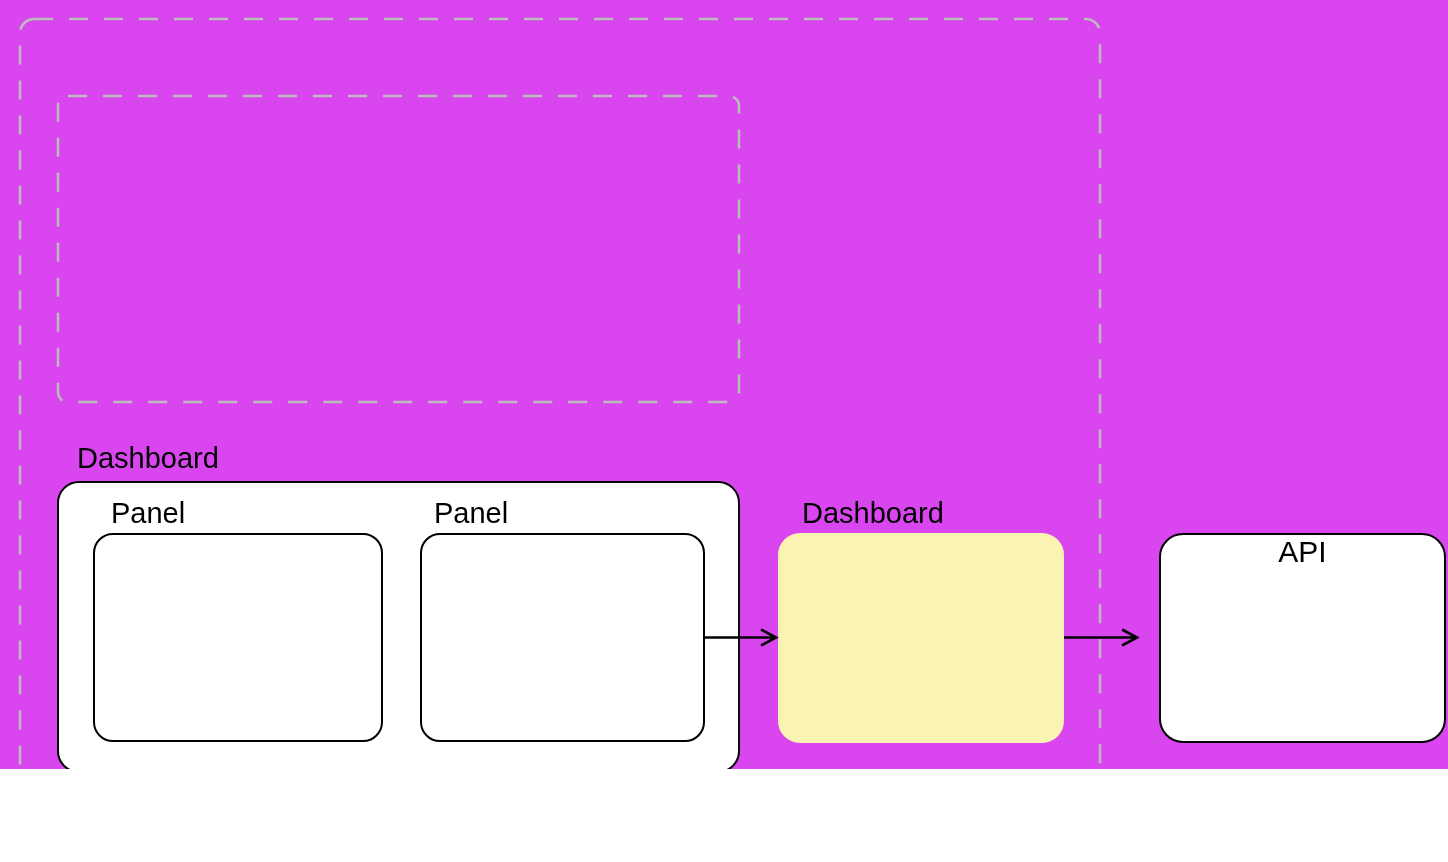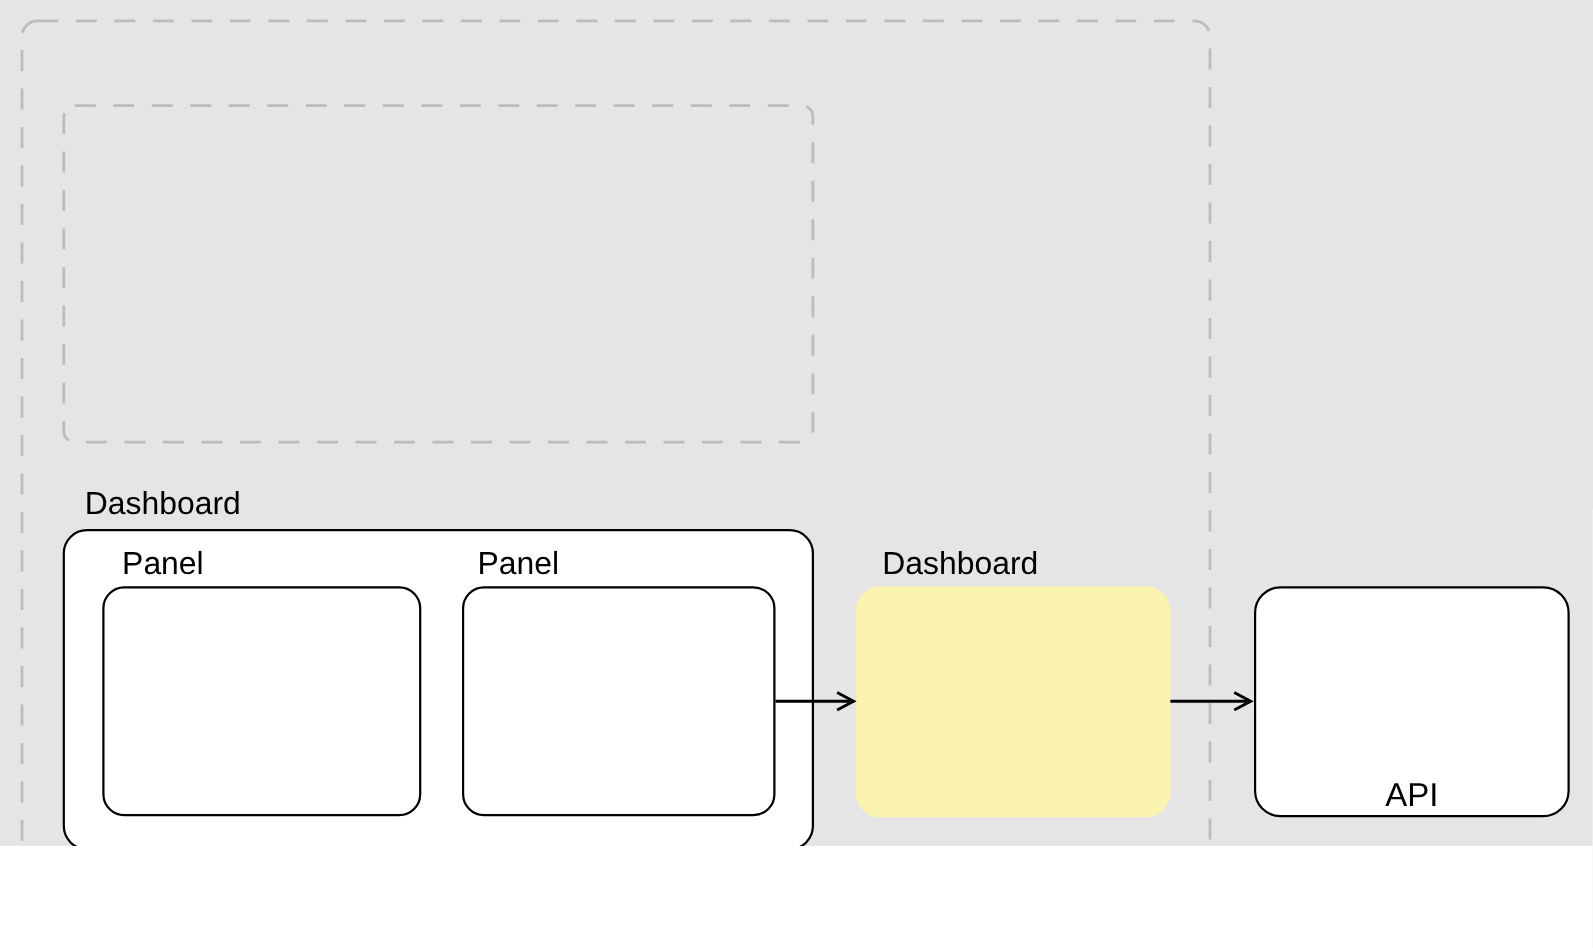--- a/index.html
+++ b/index.html
@@ -4,21 +4,21 @@
 <style>
   html, body {
     margin: 0;
     padding: 0;
     background: #ffffff;
   }
   .canvas {
     position: relative;
     width: 1448px;
     height: 769px;
-    background: #e5e5e5;
+    background: #d946ef;
     font-family: "Liberation Sans", sans-serif;
     overflow: hidden;
     text-decoration: underline;
   }
   .lines-layer {
     position: absolute;
     left: 0;
     top: 0;
     z-index: 2;
     pointer-events: none;
@@ -49,22 +49,23 @@
   .label {
     position: absolute;
     font-size: 29px;
     line-height: 34px;
     color: #000000;
     white-space: nowrap;
     z-index: 3;
   }
   .api-box {
     display: flex;
-    align-items: flex-end;
+    align-items: flex-start;
     justify-content: center;
+    margin-left: 19px;
   }
   .api-box .inner-label {
     font-size: 30px;
     color: #000000;
   }
 </style>
 </head>
 <body>
 
 <div class="canvas">

